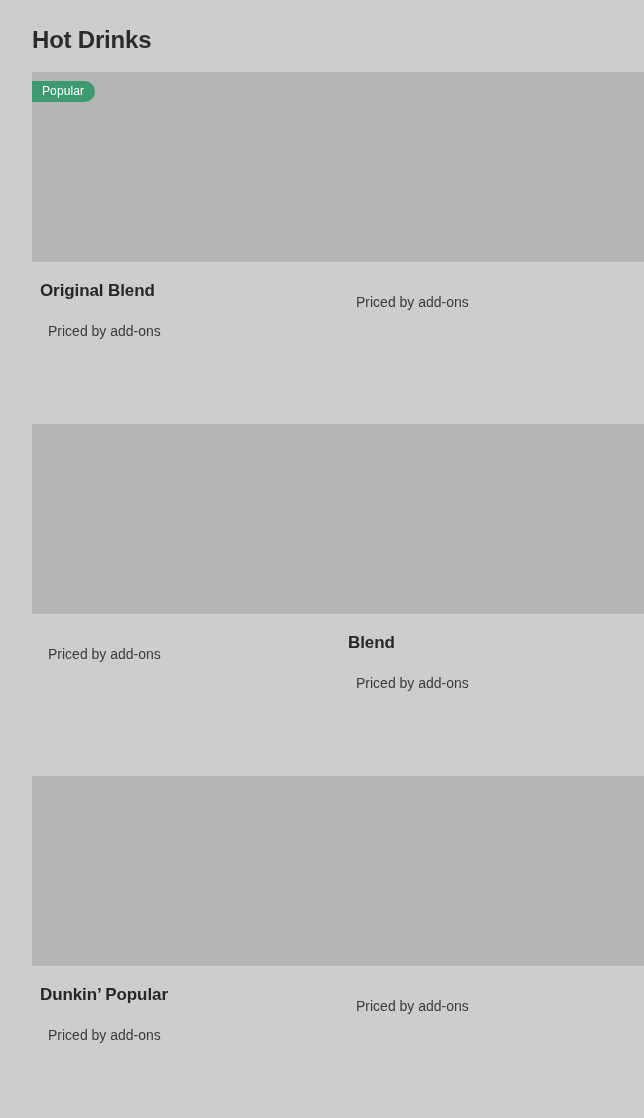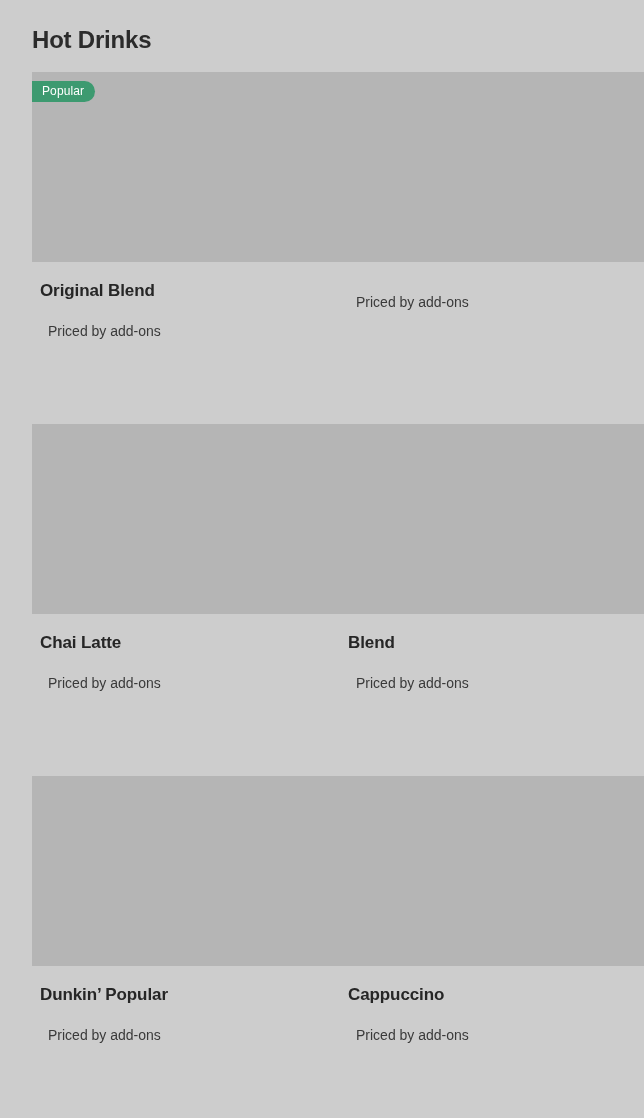--- a/index.html
+++ b/index.html
@@ -126,21 +126,20 @@
     <div class="product-card">
       <div class="card-media"></div>
       <div class="card-body">
         <p class="card-subtitle">Priced by add-ons</p>
       </div>
     </div>
 
     <div class="product-card">
       <div class="card-media"></div>
       <div class="card-body">
-        <p class="card-title">Chai Latte</p>
         <p class="card-subtitle">Priced by add-ons</p>
       </div>
     </div>
 
     <div class="product-card">
       <div class="card-media"></div>
       <div class="card-body">
         <p class="card-title">Blend</p>
         <p class="card-subtitle">Priced by add-ons</p>
       </div>
@@ -150,21 +149,20 @@
       <div class="card-media"></div>
       <div class="card-body">
         <p class="card-title">Dunkin’ Popular</p>
         <p class="card-subtitle">Priced by add-ons</p>
       </div>
     </div>
 
     <div class="product-card">
       <div class="card-media"></div>
       <div class="card-body">
-        <p class="card-title">Cappuccino</p>
         <p class="card-subtitle">Priced by add-ons</p>
       </div>
     </div>
 
     <div class="product-card">
       <div class="card-media"></div>
 
     </div>
 
     <div class="product-card">

